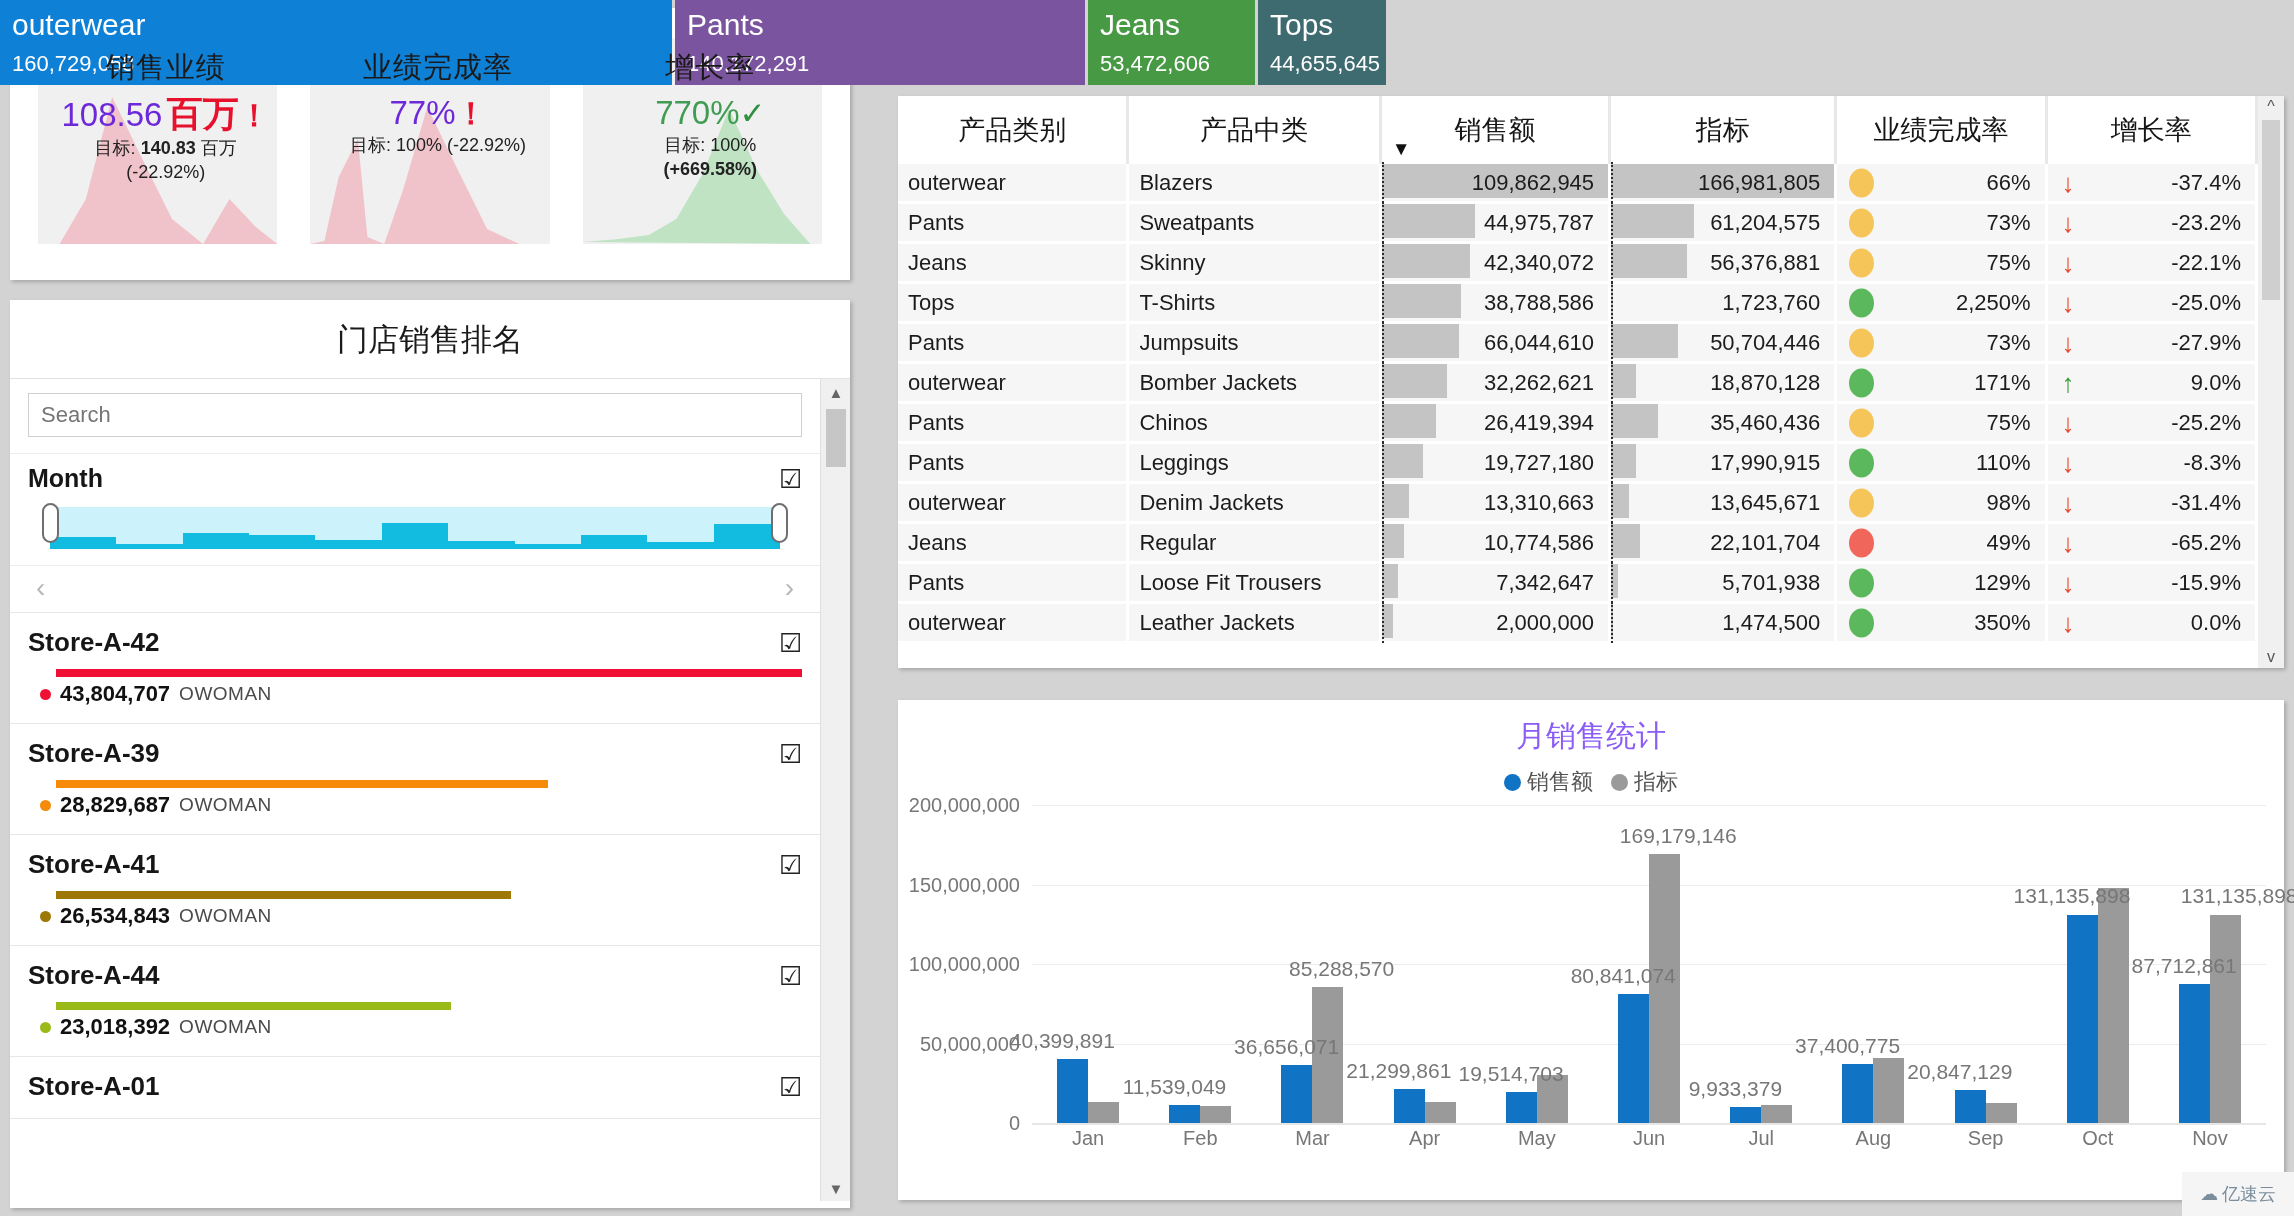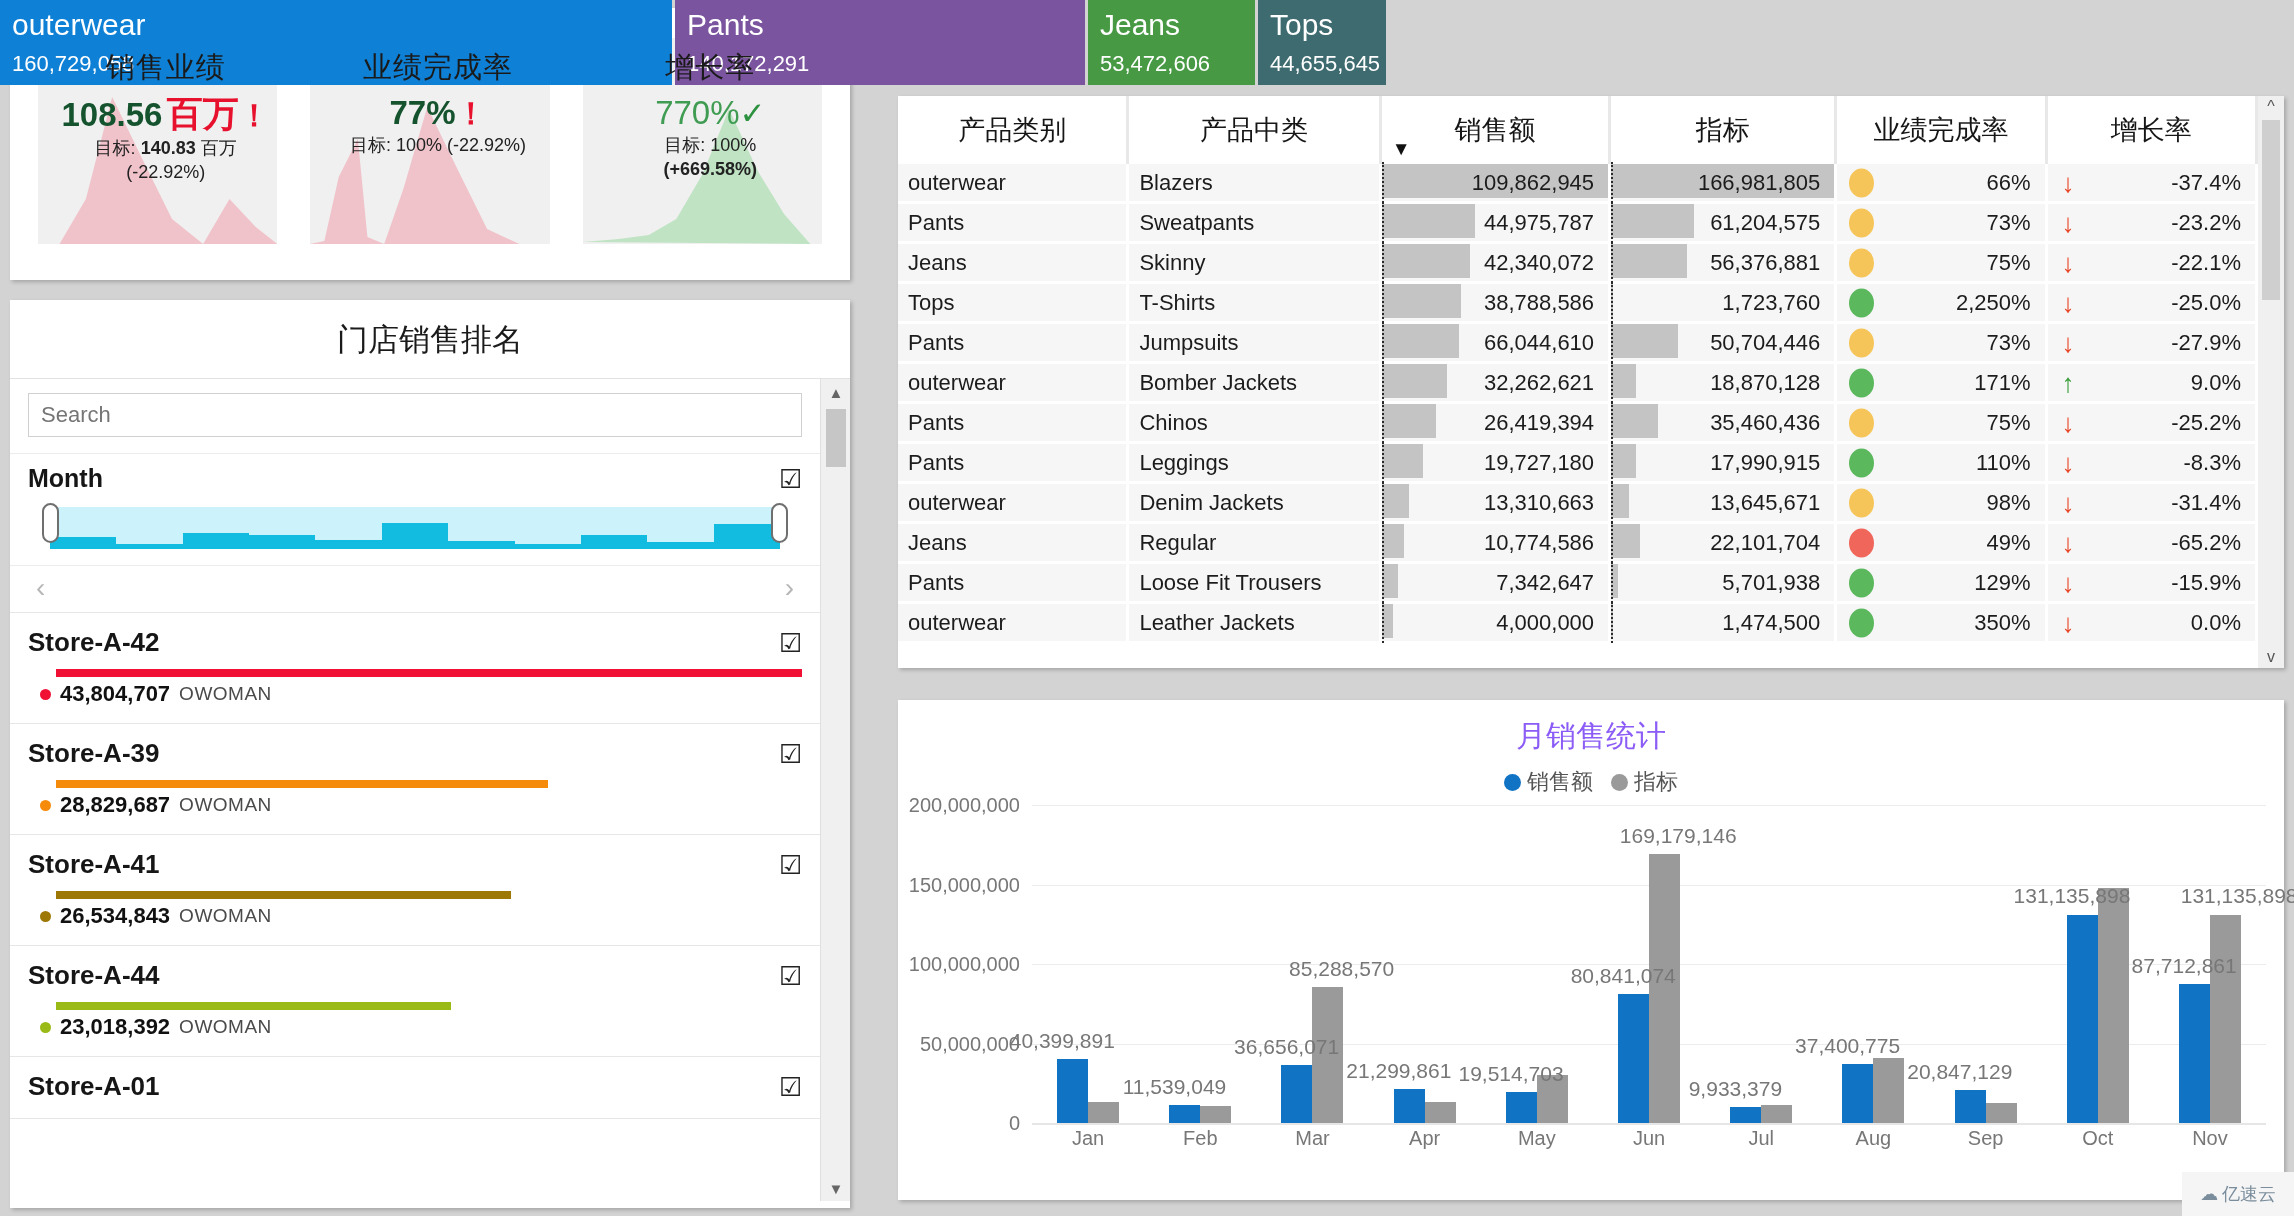--- a/index.html
+++ b/index.html
@@ -27,21 +27,21 @@
     display: flex; flex-direction: column; align-items: center; padding-left: 16px;
   }
   .kpi-title {
     font-size: 29px; color: #1a1a1a; margin-top: 10px;
     position: relative; z-index: 3; letter-spacing: 1px;
   }
   .kpi-spark { position: absolute; left: 0; bottom: 0; width: 100%; height: 165px; z-index: 1; }
   .kpi-body { position: relative; z-index: 3; text-align: center; margin-top: 8px; width: 100%; }
   .kpi-main { white-space: nowrap; line-height: 1; }
   .kpi-val { font-size: 33px; }
-  .kpi-val.red { color: #14532d; font-weight: bold; }
+  .kpi-val.red { color: #6d28d9; }
   .kpi-val.green { color: #3f9c52; }
   .kpi-unit { font-size: 36px; font-weight: bold; color: #e8112d; }
   .kpi-mark { font-size: 31px; font-weight: bold; }
   .kpi-mark.red { color: #e8112d; }
   .kpi-mark.green { color: #2e9140; }
   .kpi-sub { font-size: 18px; color: #222; margin-top: 4px; line-height: 1.35; }
   .kpi-sub b { font-weight: bold; }
 
   
   #store-panel { left: 10px; top: 300px; width: 840px; height: 908px; }
@@ -431,21 +431,21 @@
               <td class="c-cat">Pants</td>
               <td class="c-sub">Loose Fit Trousers</td>
               <td class="c-num"><div class="dashed-sep"></div><div class="databar" style="width:7%"></div><span class="cellnum">7,342,647</span></td>
               <td class="c-num"><div class="dashed-sep"></div><div class="databar" style="width:3%"></div><span class="cellnum">5,701,938</span></td>
               <td class="c-pct"><span class="status-dot" style="background:#5cb85c"></span><span class="cellnum">129%</span></td>
               <td class="c-pct"><span class="arrow" style="color:#e8472a">↓</span><span class="cellnum">-15.9%</span></td>
             </tr>
             <tr>
               <td class="c-cat">outerwear</td>
               <td class="c-sub">Leather Jackets</td>
-              <td class="c-num"><div class="dashed-sep"></div><div class="databar" style="width:5%"></div><span class="cellnum">4,000,000</span></td>
+              <td class="c-num"><div class="dashed-sep"></div><div class="databar" style="width:5%"></div><span class="cellnum">2,000,000</span></td>
               <td class="c-num"><div class="dashed-sep"></div><div class="databar" style="width:1%"></div><span class="cellnum">1,474,500</span></td>
               <td class="c-pct"><span class="status-dot" style="background:#5cb85c"></span><span class="cellnum">350%</span></td>
               <td class="c-pct"><span class="arrow" style="color:#e8472a">↓</span><span class="cellnum">0.0%</span></td>
             </tr>
           </tbody>
       </table>
     </div>
     <div class="tbl-scroll">
       <div class="a up">^</div>
       <div class="thumb"></div>

